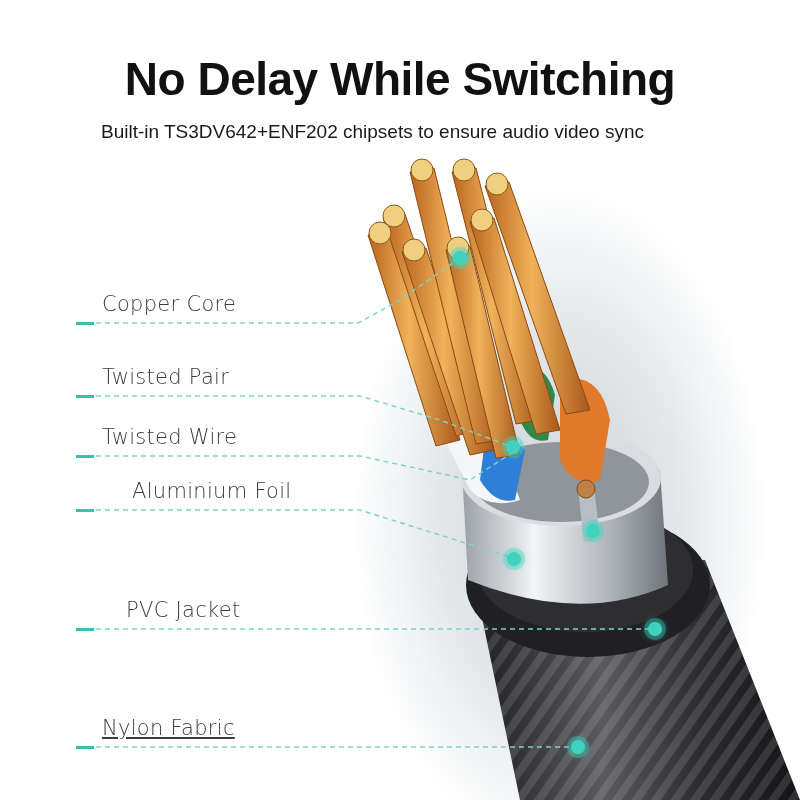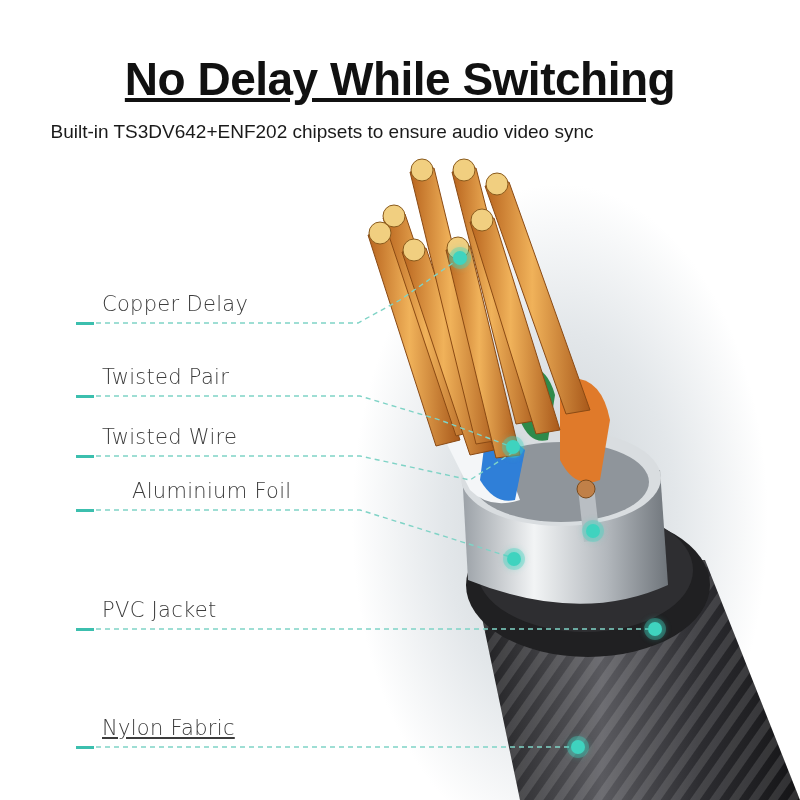--- a/index.html
+++ b/index.html
@@ -1,32 +1,32 @@
 <!DOCTYPE html>
 <html><head>
 <meta charset="utf-8">
 <style>
   html,body{margin:0;padding:0;}
   body{width:800px;height:800px;overflow:hidden;background:#ffffff;position:relative;font-family:"Liberation Sans",sans-serif;}
   .bg-fade{position:absolute;left:0;top:0;width:800px;height:800px;
     background:radial-gradient(ellipse 260px 420px at 560px 520px,#c9cfd3 0%,#e3e7ea 45%,rgba(255,255,255,0) 80%);}
   .title{position:absolute;left:0;top:52px;width:800px;text-align:center;font-size:46px;font-weight:700;color:#111;letter-spacing:-0.5px;font-family:"Liberation Sans",sans-serif;}
-  .subtitle{position:absolute;left:0;top:121px;width:644px;text-align:center;font-size:19px;color:#1a1a1a;font-family:"Liberation Sans",sans-serif;}
+  .subtitle{position:absolute;left:0;top:121px;width:644px;text-align:right;font-size:19px;color:#1a1a1a;font-family:"Liberation Sans",sans-serif;}
   .callout{position:absolute;left:76px;}
   .callout .label{position:absolute;left:26px;font-size:21px;color:#3c3c3c;white-space:nowrap;font-family:"DejaVu Sans",sans-serif;font-weight:300;letter-spacing:0.3px;}
   .callout .tick{position:absolute;left:0;width:18px;height:3px;background:#3cbfae;}
   .lines{position:absolute;left:0;top:0;width:800px;height:800px;pointer-events:none;}
   .dot{position:absolute;width:14px;height:14px;border-radius:50%;background:#3fd3bf;box-shadow:0 0 0 4px rgba(63,211,191,0.35),0 0 6px 3px rgba(63,211,191,0.35);}
 </style>
 </head>
 <body>
 
 <div class="bg-fade"></div>
 
-<h1 class="title" style="margin:0;text-decoration:underline;">No Delay While Switching</h1>
+<h1 class="title" style="margin:0;">No Delay While Switching</h1>
 <div class="subtitle">Built-in TS3DV642+ENF202 chipsets to ensure audio video sync</div>
 
 <svg class="lines" viewBox="0 0 800 800" xmlns="http://www.w3.org/2000/svg">
   <defs>
     <linearGradient id="braid" x1="0" y1="0" x2="1" y2="0">
       <stop offset="0" stop-color="#1c1c1e"></stop>
       <stop offset="0.4" stop-color="#5a5a5f"></stop>
       <stop offset="0.7" stop-color="#2c2c30"></stop>
       <stop offset="1" stop-color="#141416"></stop>
     </linearGradient>
@@ -106,35 +106,35 @@
 </svg>
 
 <div class="dot" style="left:453px;top:251px;"></div>
 <div class="dot" style="left:506px;top:440px;"></div>
 <div class="dot" style="left:586px;top:524px;"></div>
 <div class="dot" style="left:507px;top:552px;"></div>
 <div class="dot" style="left:648px;top:622px;"></div>
 <div class="dot" style="left:571px;top:740px;"></div>
 
 <div class="callout" style="top:0;">
-  <span class="label" style="top:292px;">Copper Delay</span>
+  <span class="label" style="top:292px;">Copper Core</span>
   <span class="tick" style="top:322px;"></span>
 </div>
 <div class="callout" style="top:0;">
   <span class="label" style="top:365px;">Twisted Pair</span>
   <span class="tick" style="top:395px;"></span>
 </div>
 <div class="callout" style="top:0;">
   <span class="label" style="top:425px;">Twisted Wire</span>
   <span class="tick" style="top:455px;"></span>
 </div>
 <div class="callout" style="top:0;">
   <span class="label" style="top:479px;margin-left:30px;">Aluminium Foil</span>
   <span class="tick" style="top:509px;"></span>
 </div>
 <div class="callout" style="top:0;">
-  <span class="label" style="top:598px;">PVC Jacket</span>
+  <span class="label" style="top:598px;margin-left:24px;">PVC Jacket</span>
   <span class="tick" style="top:628px;"></span>
 </div>
 <div class="callout" style="top:0;">
   <span class="label" style="top:716px;text-decoration:underline;">Nylon Fabric</span>
   <span class="tick" style="top:746px;"></span>
 </div>
 
 </body></html>

